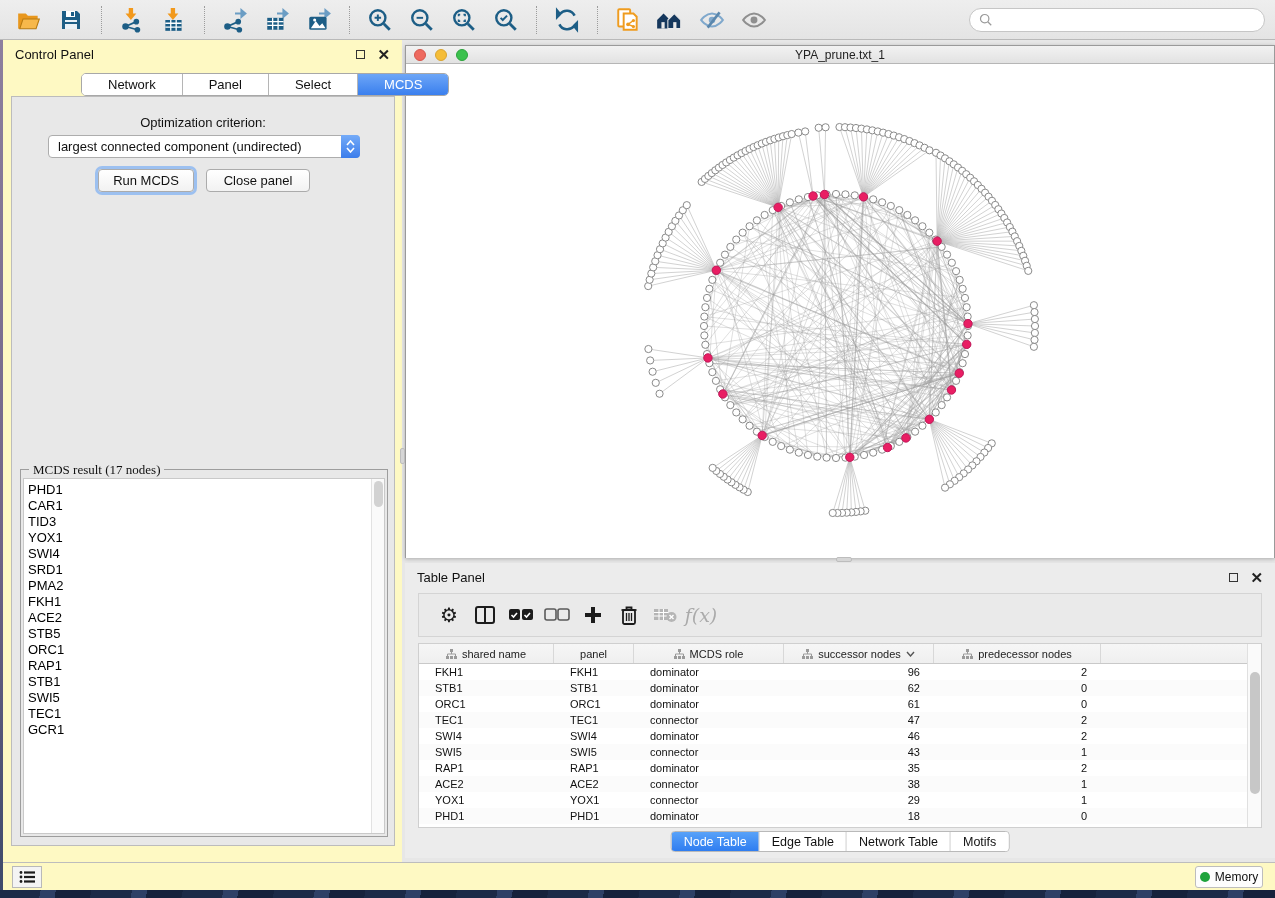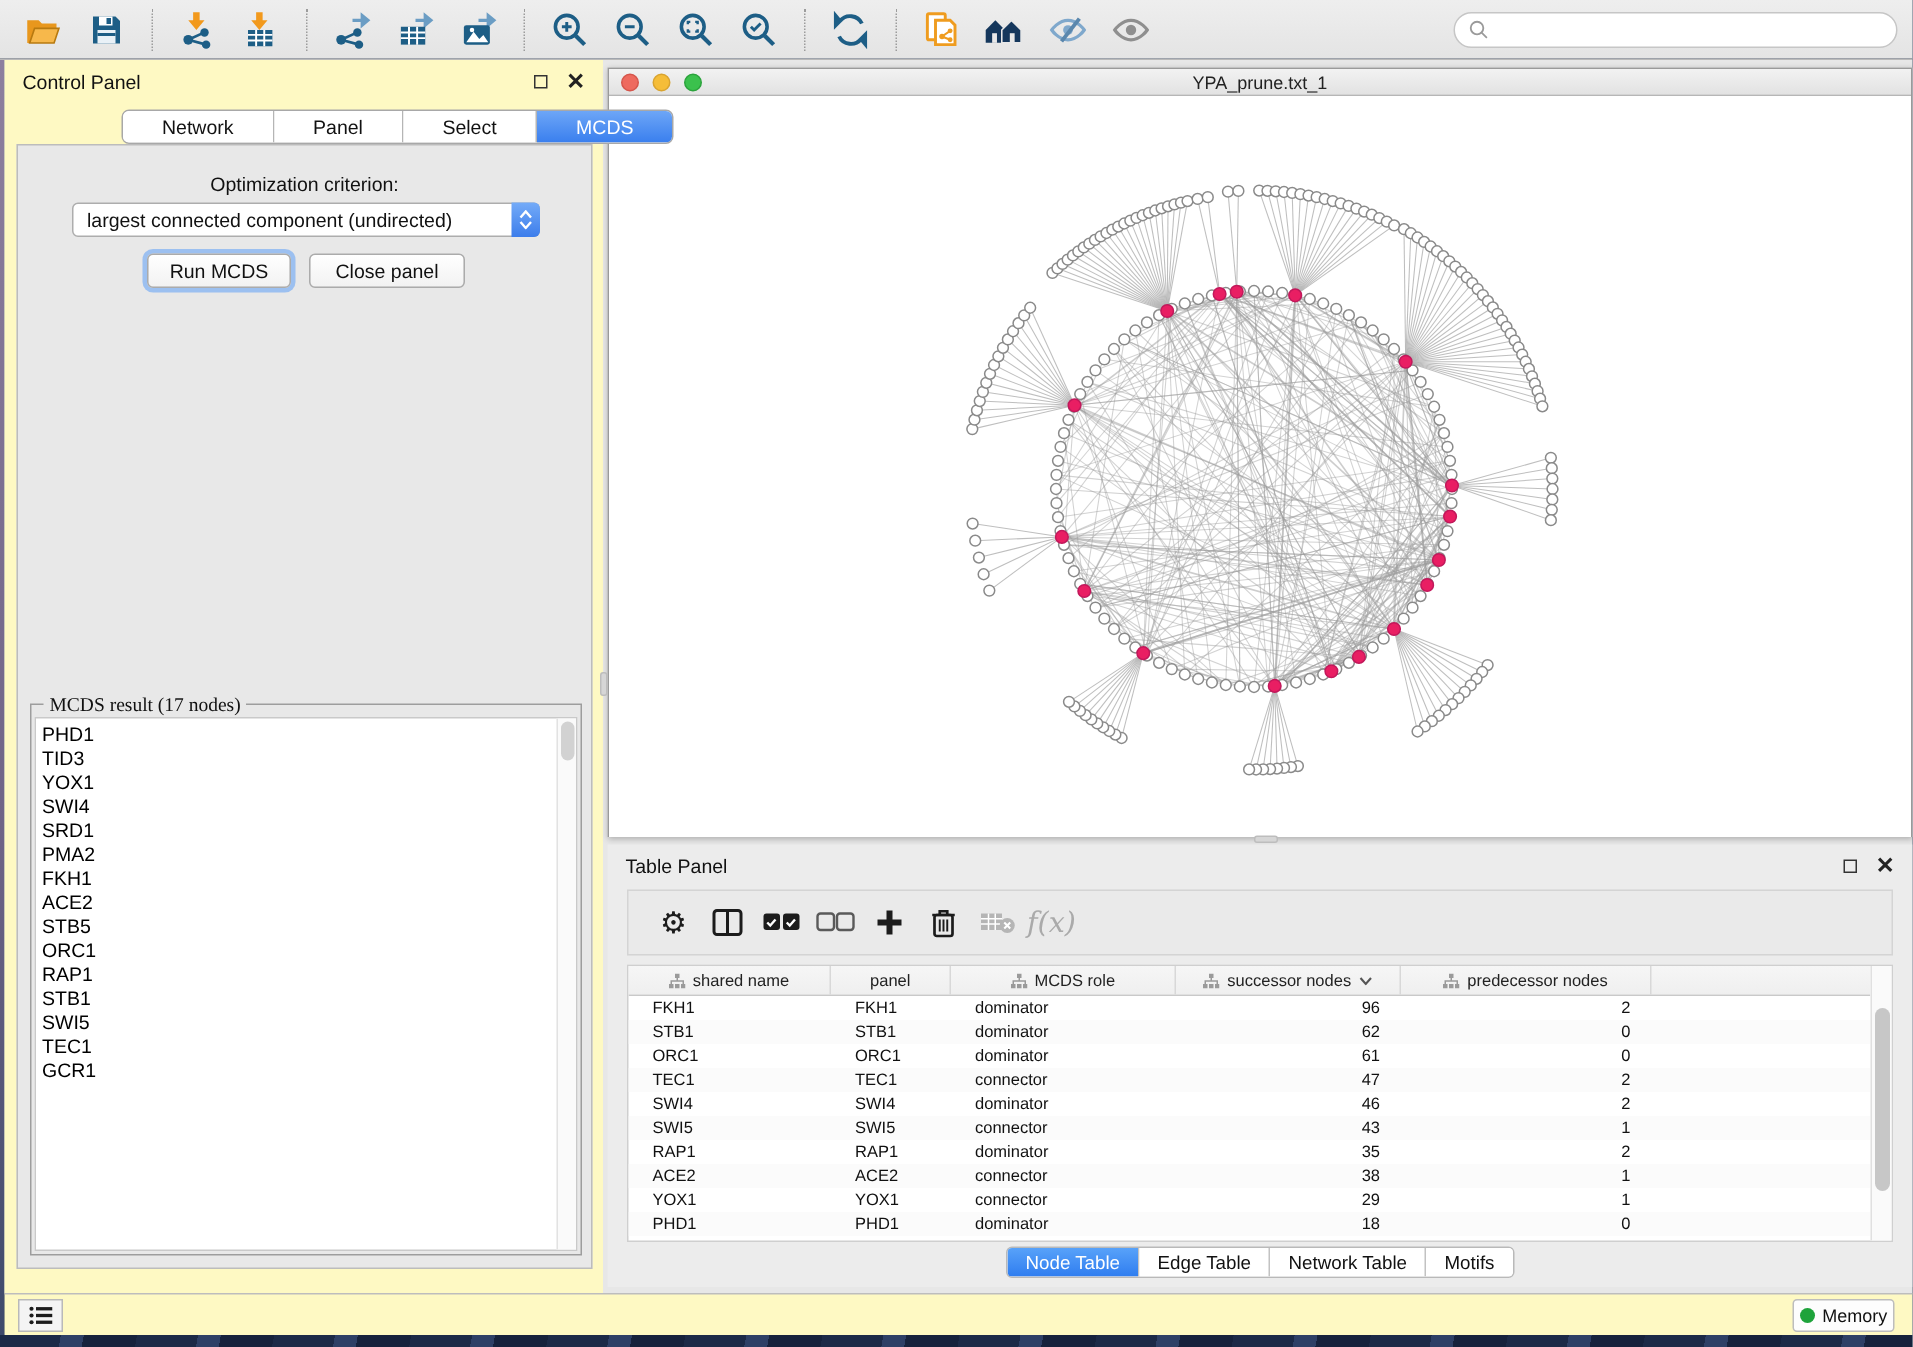--- a/index.html
+++ b/index.html
@@ -279,20 +279,21 @@
     <div id="opt-label">Optimization criterion:</div>
 
     <div class="btn" id="run-btn">Run MCDS</div>
     <div class="btn" id="close-panel-btn">Close panel</div>
 
     <div id="mcds-fieldset">
       <div id="mcds-legend">MCDS result (17 nodes)</div>
       <div id="mcds-listwrap">
         <div id="mcds-list">
             <div class="mcds-item">PHD1</div>
+            <div class="mcds-item">CAR1</div>
             <div class="mcds-item">TID3</div>
             <div class="mcds-item">YOX1</div>
             <div class="mcds-item">SWI4</div>
             <div class="mcds-item">SRD1</div>
             <div class="mcds-item">PMA2</div>
             <div class="mcds-item">FKH1</div>
             <div class="mcds-item">ACE2</div>
             <div class="mcds-item">STB5</div>
             <div class="mcds-item">ORC1</div>
             <div class="mcds-item">RAP1</div>

